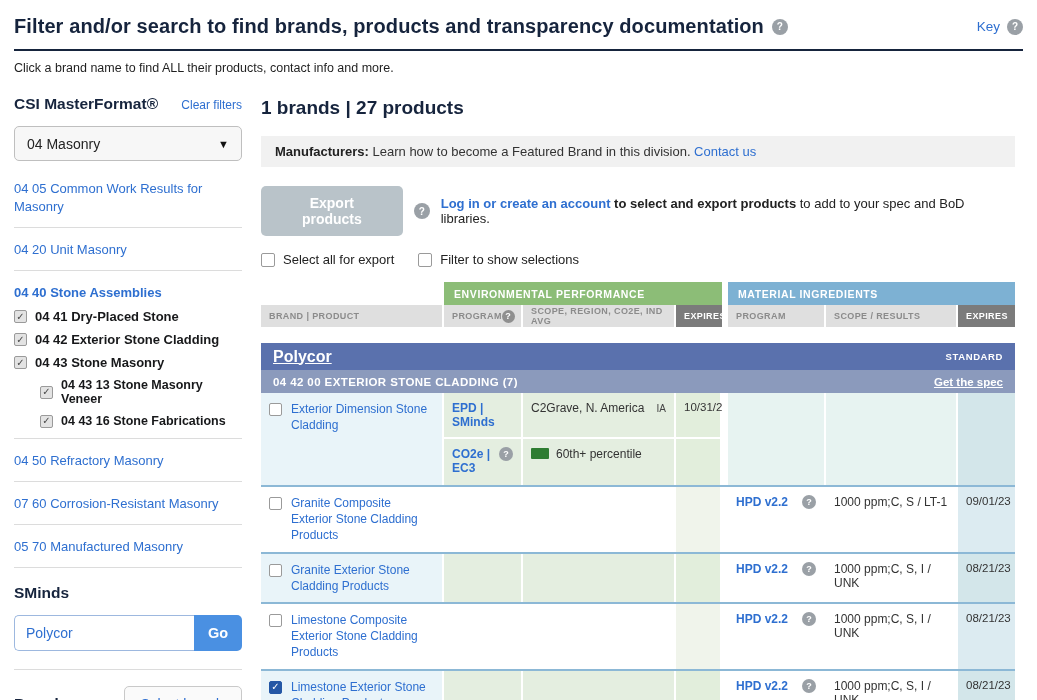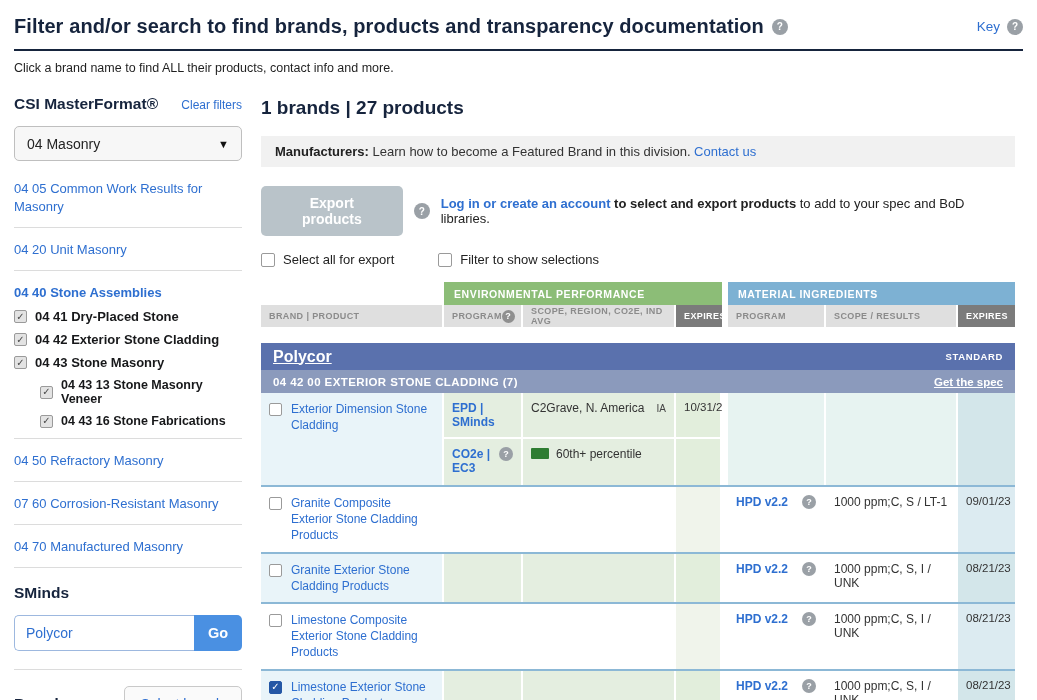--- a/index.html
+++ b/index.html
@@ -56,21 +56,21 @@
 
   
   .results-title { font-size:19px; font-weight:bold; color:var(--navy); margin-top:2px; }
   .manu-bar { margin-top:17px; background:#f1f1f1; padding:8px 14px; font-size:13px; color:#333; }
   .manu-bar b { color:#222; }
   .manu-link { color:var(--link); cursor:pointer; }
   .export-row { margin-top:19px; display:flex; align-items:center; gap:11px; }
   .export-btn { background:#b9c3c9; color:#fff; border:none; border-radius:5px; font-size:14px; font-weight:bold; padding:9px 17px; font-family:"Liberation Sans", sans-serif; cursor:default; }
   .login-text { font-size:13px; color:#222; }
   .login-link { color:var(--link); font-weight:bold; cursor:pointer; }
-  .selrow { margin-top:16px; display:flex; align-items:center; gap:44px; }
+  .selrow { margin-top:16px; display:flex; align-items:center; gap:24px; }
   .selrow .opt { display:flex; align-items:center; gap:8px; font-size:13px; color:#222; }
   .cbx.big { width:14px; height:14px; }
 
   
   .tbl { margin-top:15px; }
   .tgrid { display:grid; grid-template-columns:183px 79px 153px 46px 6px 98px 132px 57px; }
   .ghead { height:23px; }
   .ghead .gcell { display:flex; align-items:center; padding:0 10px; font-size:10.5px; font-weight:bold; color:#fff; letter-spacing:.6px; }
   .g-env { grid-column:2 / span 3; background:var(--green); }
   .g-mat { grid-column:6 / span 3; background:var(--blue); }
@@ -161,21 +161,21 @@
             <span class="sb-check-label">04 43 Stone Masonry</span>
           </div><div class="sb-check-row lvl2">
             <span class="cbx checked-gray">✓</span>
             <span class="sb-check-label">04 43 13 Stone Masonry Veneer</span>
           </div><div class="sb-check-row lvl2">
             <span class="cbx checked-gray">✓</span>
             <span class="sb-check-label">04 43 16 Stone Fabrications</span>
           </div></div>
         <div class="sb-link-row"><a class="sb-link">04 50 Refractory Masonry</a></div>
         <div class="sb-link-row"><a class="sb-link">07 60 Corrosion-Resistant Masonry</a></div>
-        <div class="sb-link-row"><a class="sb-link">04 70 Manufactured Masonry</a></div>
+        <div class="sb-link-row"><a class="sb-link">05 70 Manufactured Masonry</a></div>
       </div>
 
     <div class="sb-section">
       <div class="sb-section-title">SMinds</div>
       <div class="kw-row">
         <input class="kw-input" value="Polycor" style="">
         <button class="go-btn">Go</button>
       </div>
     </div>
 

